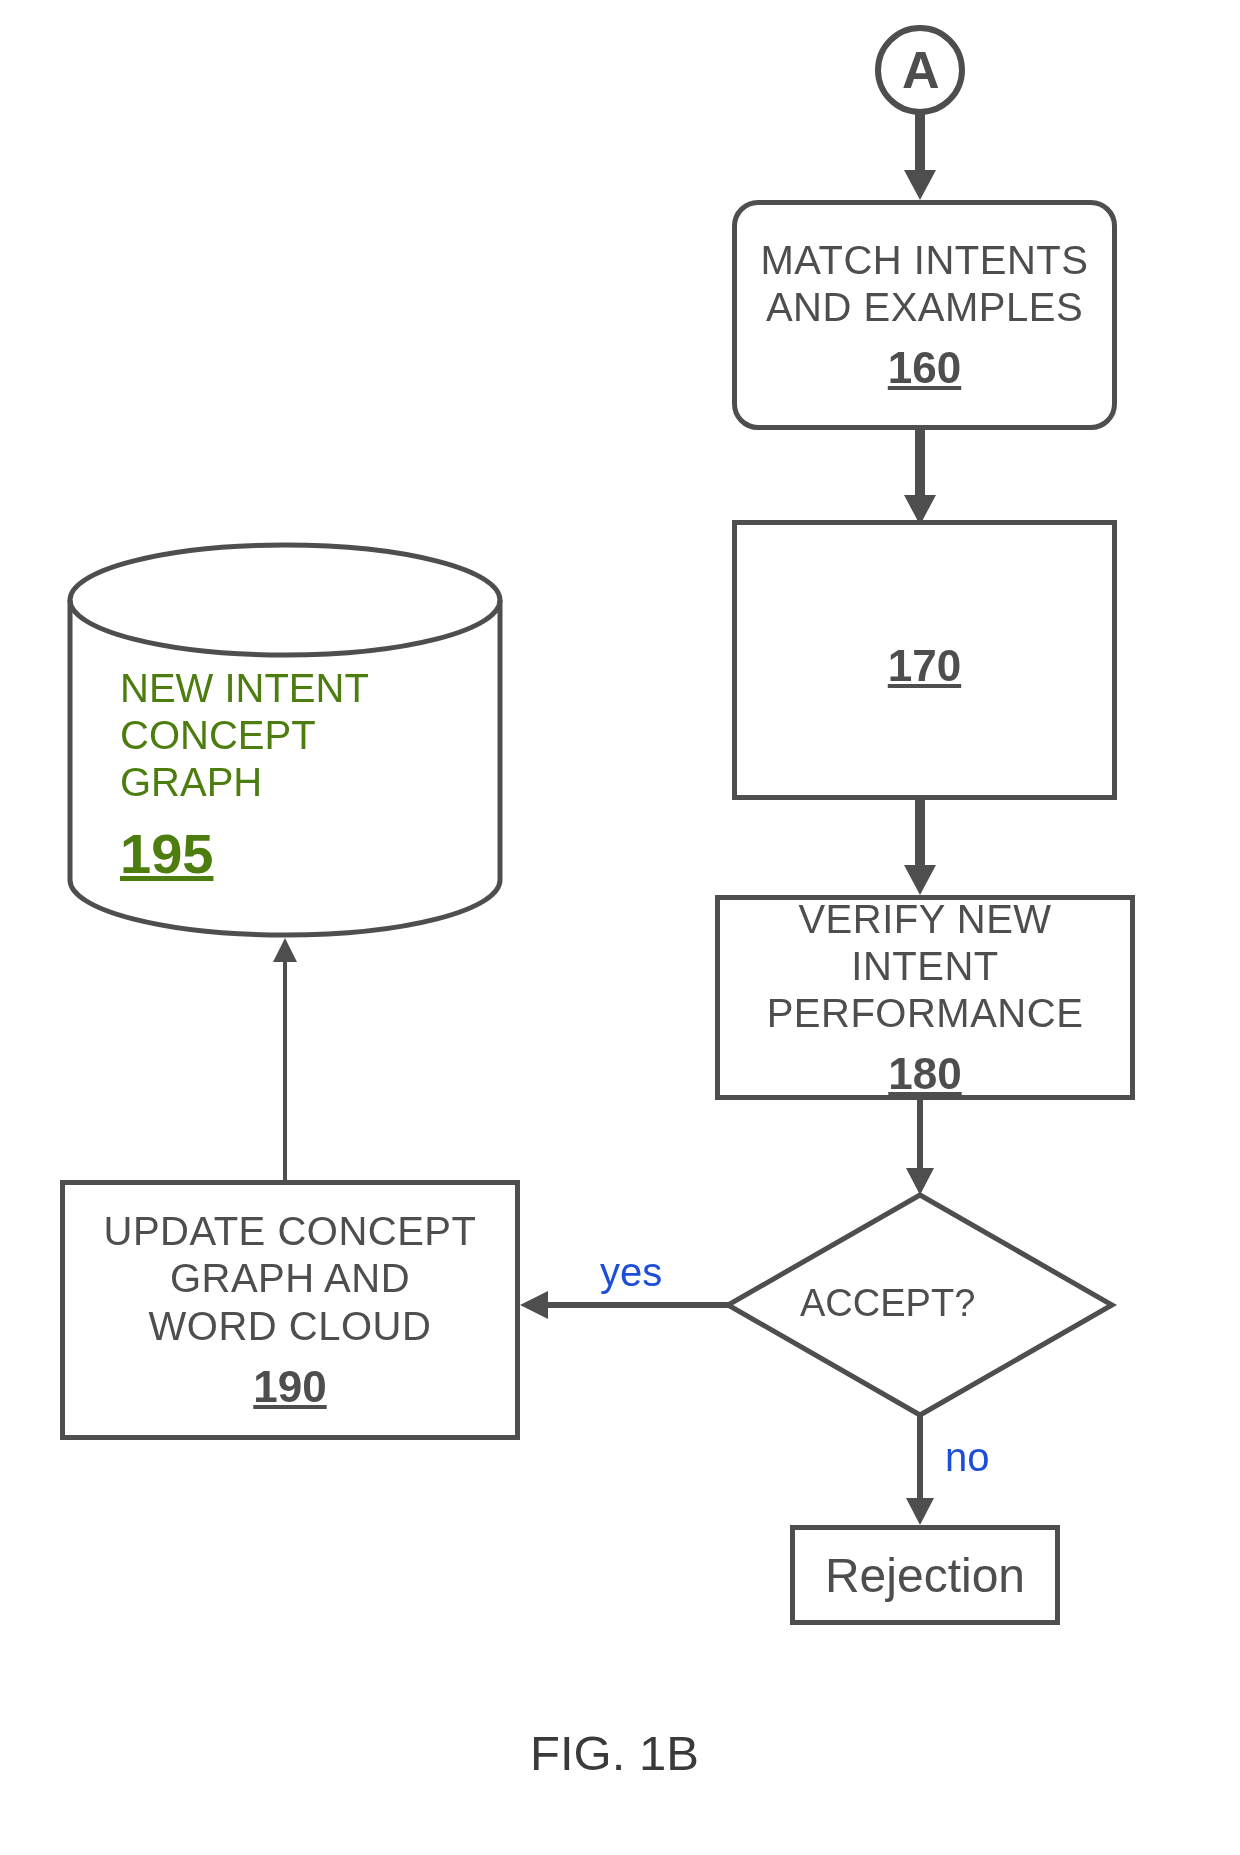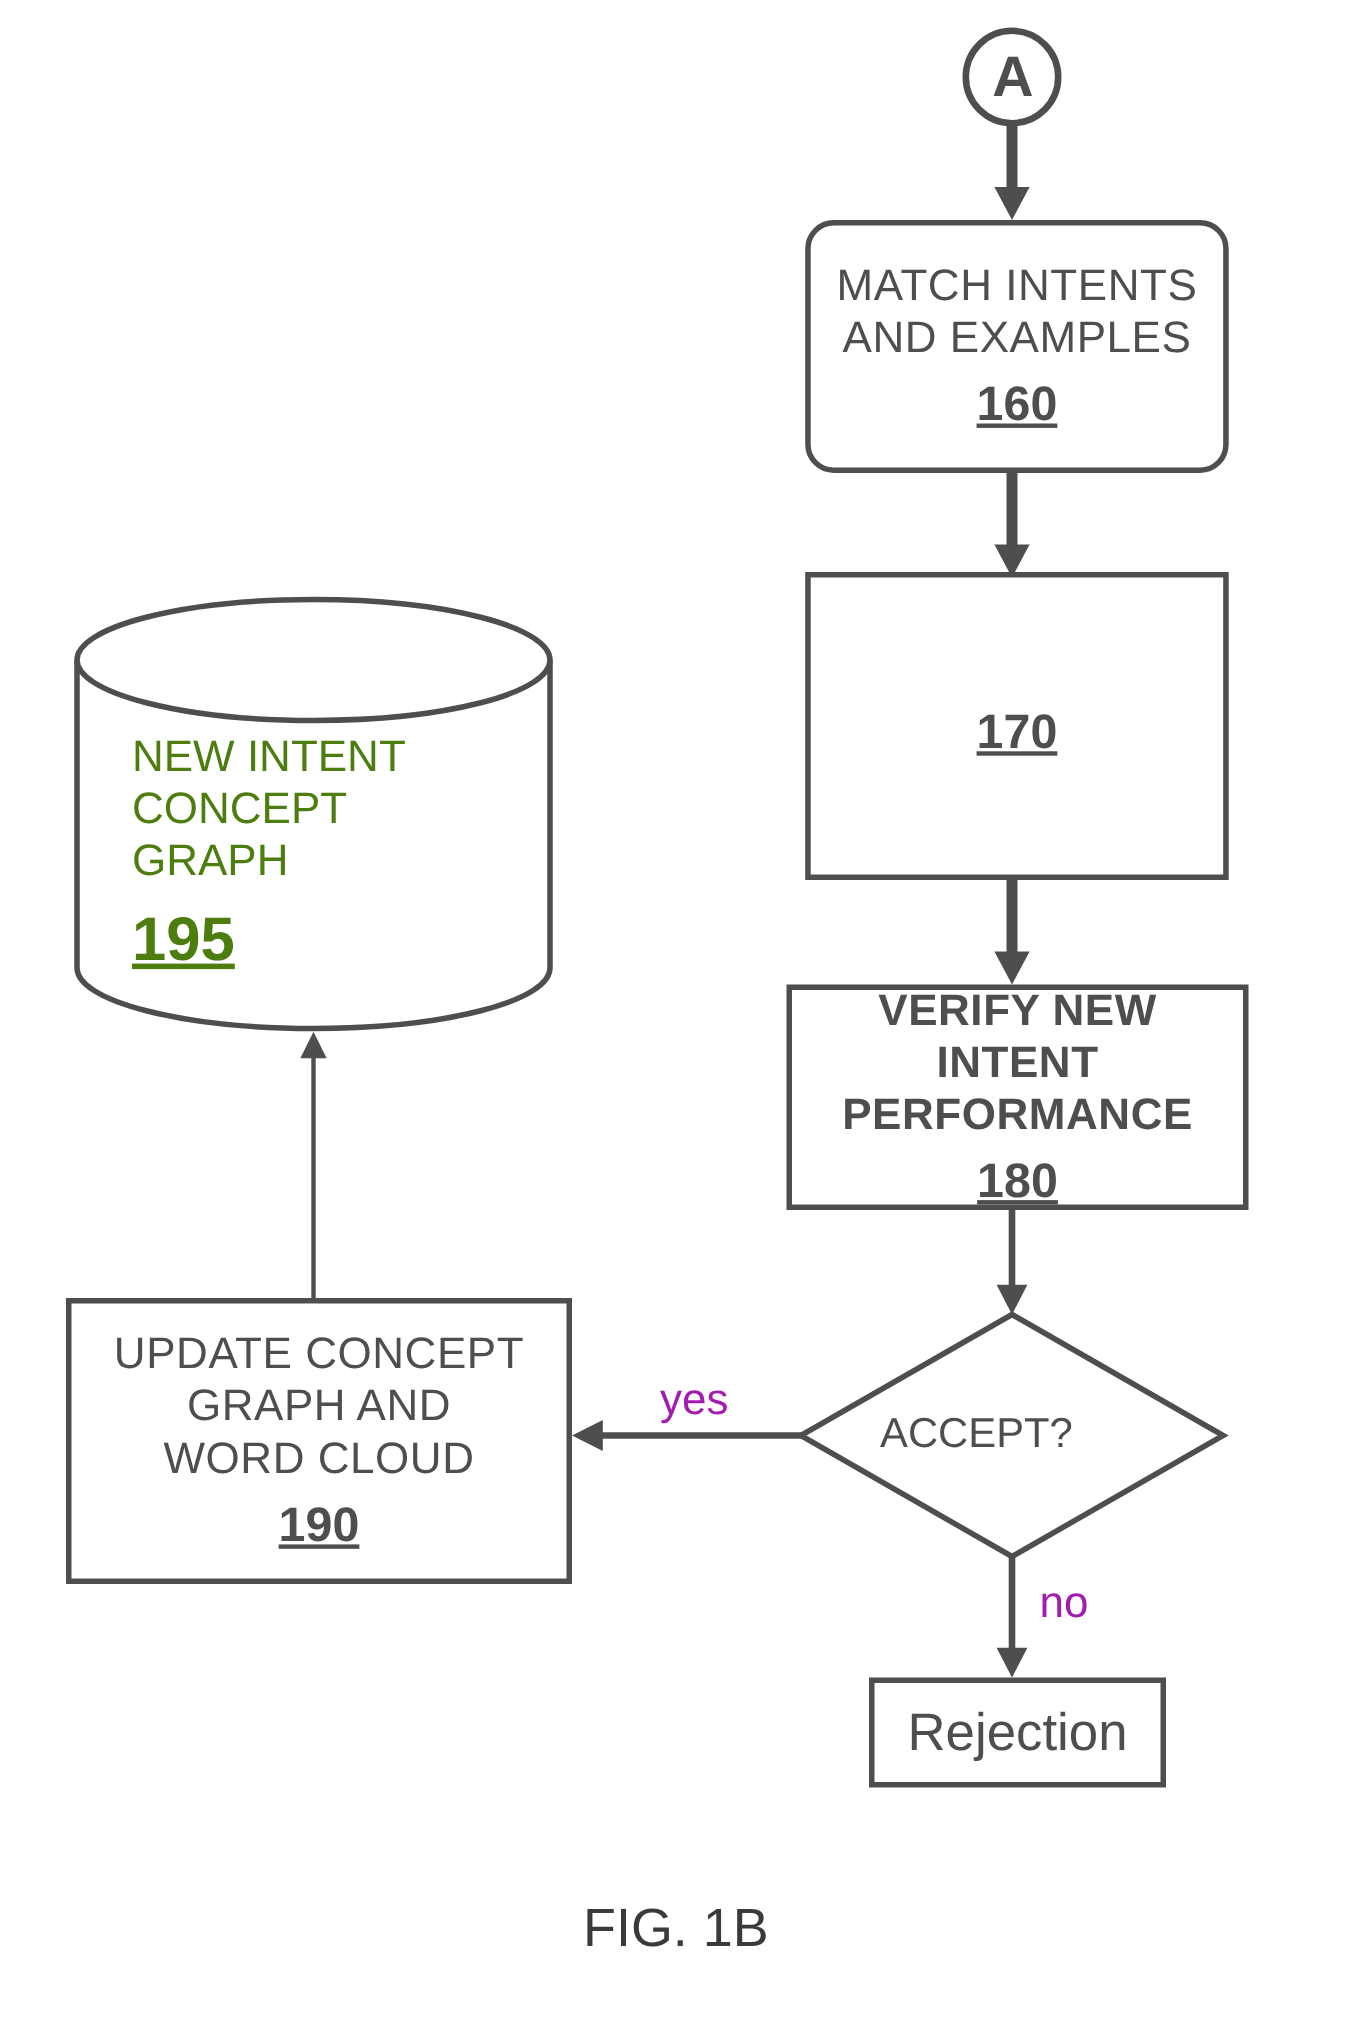--- a/index.html
+++ b/index.html
@@ -41,21 +41,21 @@
   }
   .figlabel {
     position: absolute;
     font-size: 49px;
     font-weight: 400;
     color: #3a3a3a;
   }
   .edge-label {
     position: absolute;
     font-size: 40px;
-    color: #a21caf;
+    color: #1d4ed8;
   }
   svg.overlay {
     position: absolute;
     left: 0; top: 0;
     width: 1240px;
     height: 1855px;
     pointer-events: none;
   }
   .diamond-text {
     position: absolute;
@@ -125,21 +125,21 @@
   <div class="label" style="white-space:pre-line;">MATCH INTENTS
 AND EXAMPLES</div>
   <div class="num">160</div>
 </div>
 
 <div class="box" style="left:732px; top:520px; width:385px; height:280px;">
   <div class="num">170</div>
 </div>
 
 <div class="box" style="left:715px; top:895px; width:420px; height:205px;">
-  <div class="label" style="white-space:pre-line;font-weight:bold;">VERIFY NEW INTENT
+  <div class="label" style="white-space:pre-line;">VERIFY NEW INTENT
 PERFORMANCE</div>
   <div class="num">180</div>
 </div>
 
 <div class="diamond-text" style="left:800px; top:1282px;">ACCEPT?</div>
 
 <div class="edge-label" style="left:600px; top:1250px;">yes</div>
 <div class="edge-label" style="left:945px; top:1435px;">no</div>
 
 <div class="box" style="left:60px; top:1180px; width:460px; height:260px;">

